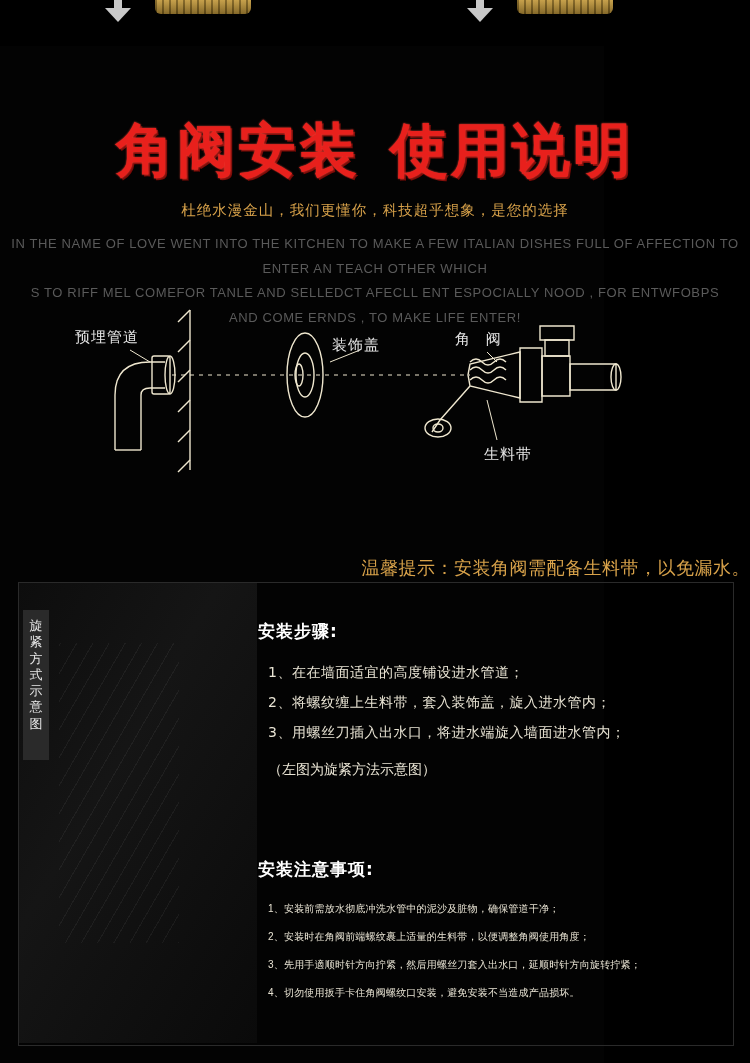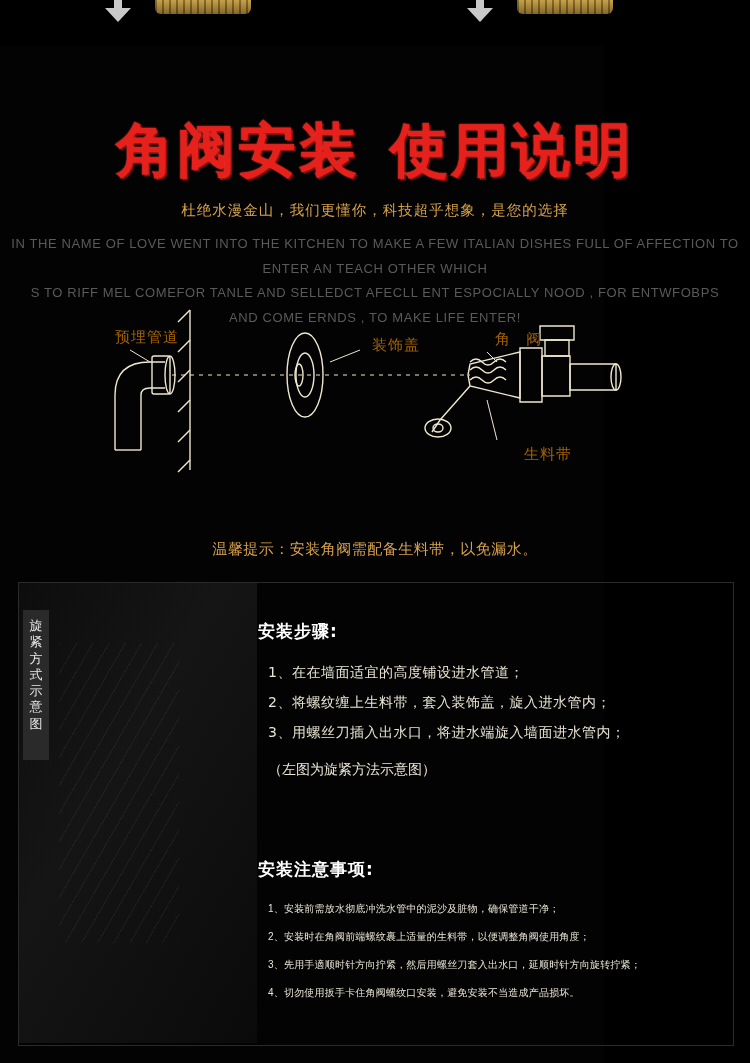--- a/index.html
+++ b/index.html
@@ -40,28 +40,28 @@
   }
   .main-title .gap{display:inline-block;width:30px;}
   .subtitle{
     margin-top:20px;color:#d8a24a;font-size:14.5px;letter-spacing:1px;
     font-family:"DejaVu Sans","Liberation Sans",sans-serif;
   }
   .eng{margin-top:12px;color:#5a5a5a;font-size:13px;line-height:1.9;letter-spacing:.6px;}
 
   
   .diagram{position:absolute;left:0;top:300px;width:750px;height:200px;}
-  .lbl{position:absolute;color:#a16207;font-size:15px;letter-spacing:1px;
-       font-family:Liberation Sans, sans-serif;white-space:nowrap;margin-left:40px;}
+  .lbl{position:absolute;color:#e5e5e5;font-size:15px;letter-spacing:1px;
+       font-family:Liberation Serif, serif;white-space:nowrap;}
   .lbl.l1{left:75px;top:28px;}
   .lbl.l2{left:332px;top:36px;}
   .lbl.l3{left:455px;top:30px;letter-spacing:6px;}
   .lbl.l4{left:484px;top:145px;}
 
-  .tip{position:absolute;left:0;top:540px;width:750px;text-align:center;color:#d8a24a;font-size:15px;
+  .tip{position:absolute;left:0;top:556px;width:750px;text-align:right;color:#d8a24a;font-size:18px;
       letter-spacing:.5px;font-family:"DejaVu Sans","Liberation Sans",sans-serif;}
 
   
   .panel{position:absolute;left:18px;top:582px;width:714px;height:462px;border:1px solid #2a2a2a;}
   .vtab{position:absolute;left:23px;top:610px;width:26px;height:150px;background:#2a2a2a;
         color:#e6e6e6;font-size:13px;line-height:1.25;text-align:center;padding-top:8px;box-sizing:border-box;
         font-family:"DejaVu Sans","Liberation Sans",sans-serif;}
   .vtab span{display:block;}
 
   .sec{position:absolute;color:#e9e4d4;}

